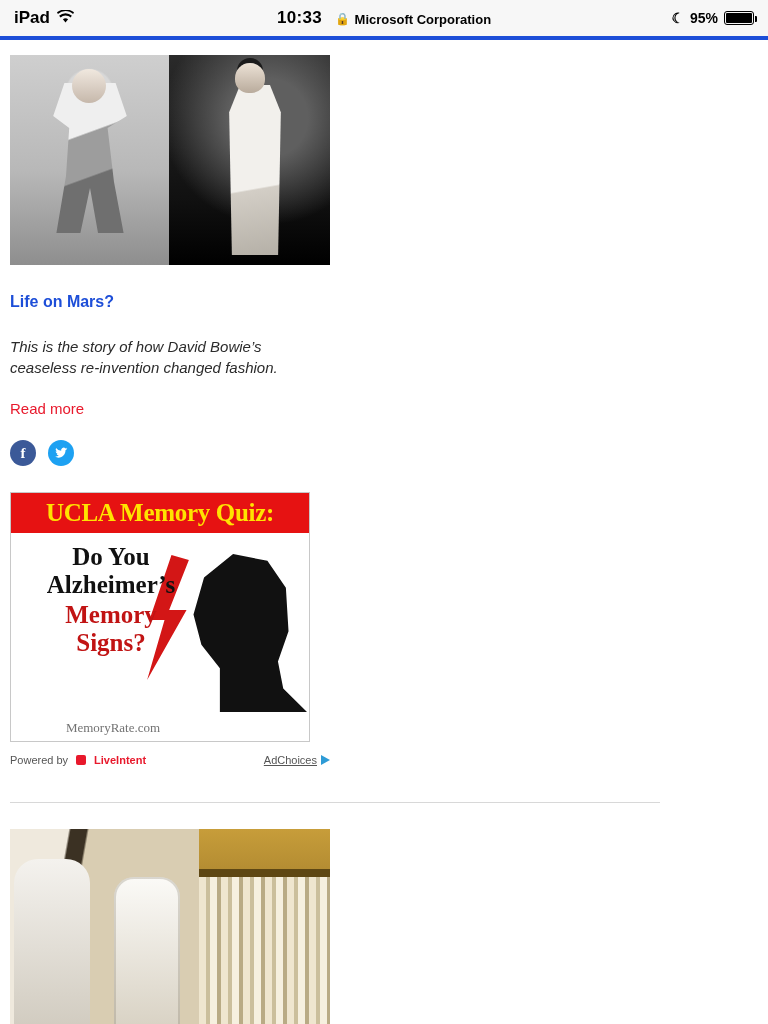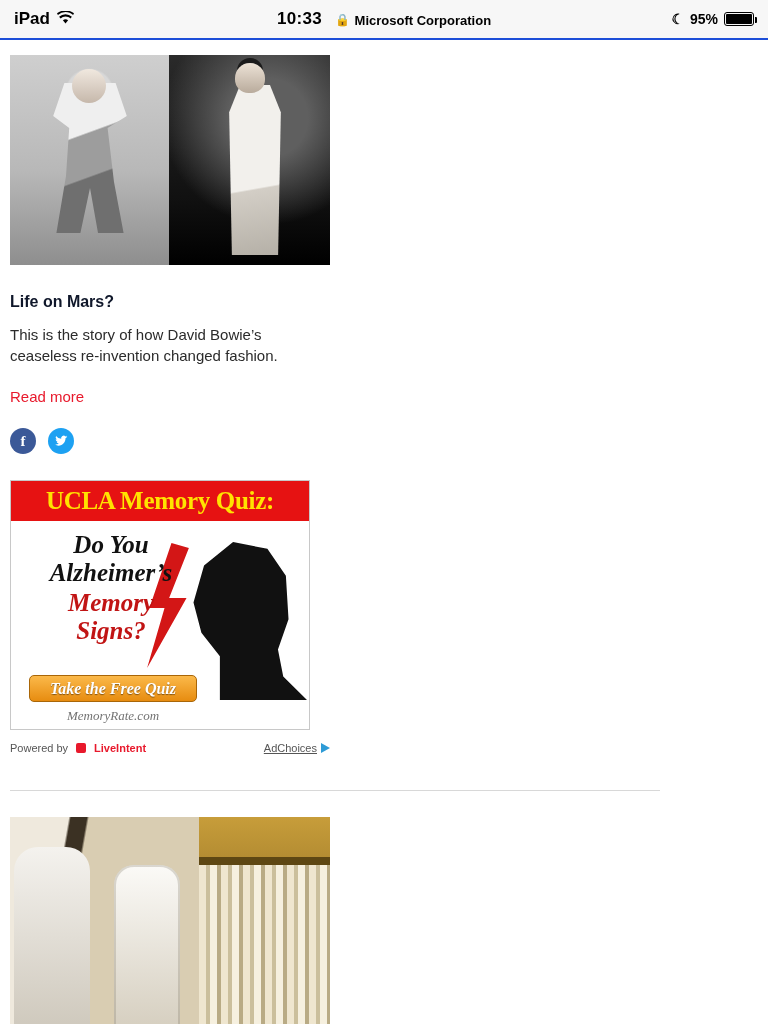--- a/index.html
+++ b/index.html
@@ -7,21 +7,21 @@
     width: 768px; height: 1024px;
     font-family: "Liberation Sans", sans-serif;
     background: #ffffff;
     overflow: hidden;
   }
 
   
   .status-bar {
     height: 40px;
     background: #f7f7f7;
-    border-bottom: 2px solid #1d4ed8;
+    border-bottom: 4px solid #1d4ed8;
     display: flex;
     align-items: center;
     padding: 0 14px;
     position: relative;
     font-size: 17px;
     font-weight: bold;
     color: #000;
   }
   .status-left { display: flex; align-items: center; gap: 7px; }
   .wifi-icon { display: inline-block; }
@@ -107,26 +107,26 @@
   }
   .bowie-right::after {
     content: "";
     position: absolute; left: 66px; top: 8px;
     width: 30px; height: 30px; border-radius: 50% 50% 45% 45%;
     background: linear-gradient(#ece2d6,#b9ab9c);
     box-shadow: 0 -7px 0 -2px #1b1b1b;
   }
 
   .article-title {
-    font-size: 16px; font-weight: bold; color: #0f172a;
+    font-size: 16px; font-weight: bold; color: #1d4ed8;
     margin-top: 28px;
   }
   .article-dek {
     font-size: 15px; color: #2b2b2b; line-height: 1.4;
-    margin-top: 13px; max-width: 320px;
+    margin-top: 25px; max-width: 320px; font-style: italic;
   }
   .read-more {
     display: inline-block;
     margin-top: 22px;
     font-size: 15px; color: #e8192c; text-decoration: none;
   }
 
   .share-row { display: flex; gap: 12px; margin-top: 22px; }
   .share-btn {
     width: 26px; height: 26px; border-radius: 50%;
@@ -149,21 +149,21 @@
   }
   .ad-banner {
     background: #e61212;
     color: #ffe300;
     height: 40px;
     display: flex; align-items: center; justify-content: center;
     font-family: "Liberation Serif", serif;
     font-weight: bold; font-size: 25px;
     letter-spacing: -0.3px;
   }
-  .ad-body { position: relative; height: 209px; font-style: italic; }
+  .ad-body { position: relative; height: 209px; }
   .ad-head-silhouette {
     position: absolute; right: 2px; bottom: 30px;
     width: 132px; height: 168px;
     background: #111;
     clip-path: polygon(34% 100%, 34% 74%, 20% 60%, 14% 42%, 22% 20%, 44% 6%, 70% 10%, 84% 26%, 86% 52%, 78% 70%, 82% 86%, 100% 100%);
   }
   .ad-bolt {
     position: absolute; left: 128px; top: 22px;
     width: 58px; height: 125px;
     background: #d31616;
@@ -332,21 +332,20 @@
       <div class="ad-banner">UCLA Memory Quiz:</div>
       <div class="ad-body">
         <div class="ad-head-silhouette"></div>
         <div class="ad-bolt"></div>
         <div class="ad-text">
           <div class="ad-l1">Do You</div>
           <div class="ad-l3">Alzheimer’s</div>
           <div class="ad-l4">Memory</div>
           <div class="ad-l5">Signs?</div>
         </div>
-        <div class="ad-cta">Take the Free Quiz</div>
         <div class="ad-url">MemoryRate.com</div>
       </div>
     </div>
 
     <div class="ad-footer">
       <div class="powered">
         <span>Powered by</span>
         <span class="li-mark"></span>
         <span class="li-name">LiveIntent</span>
       </div>

